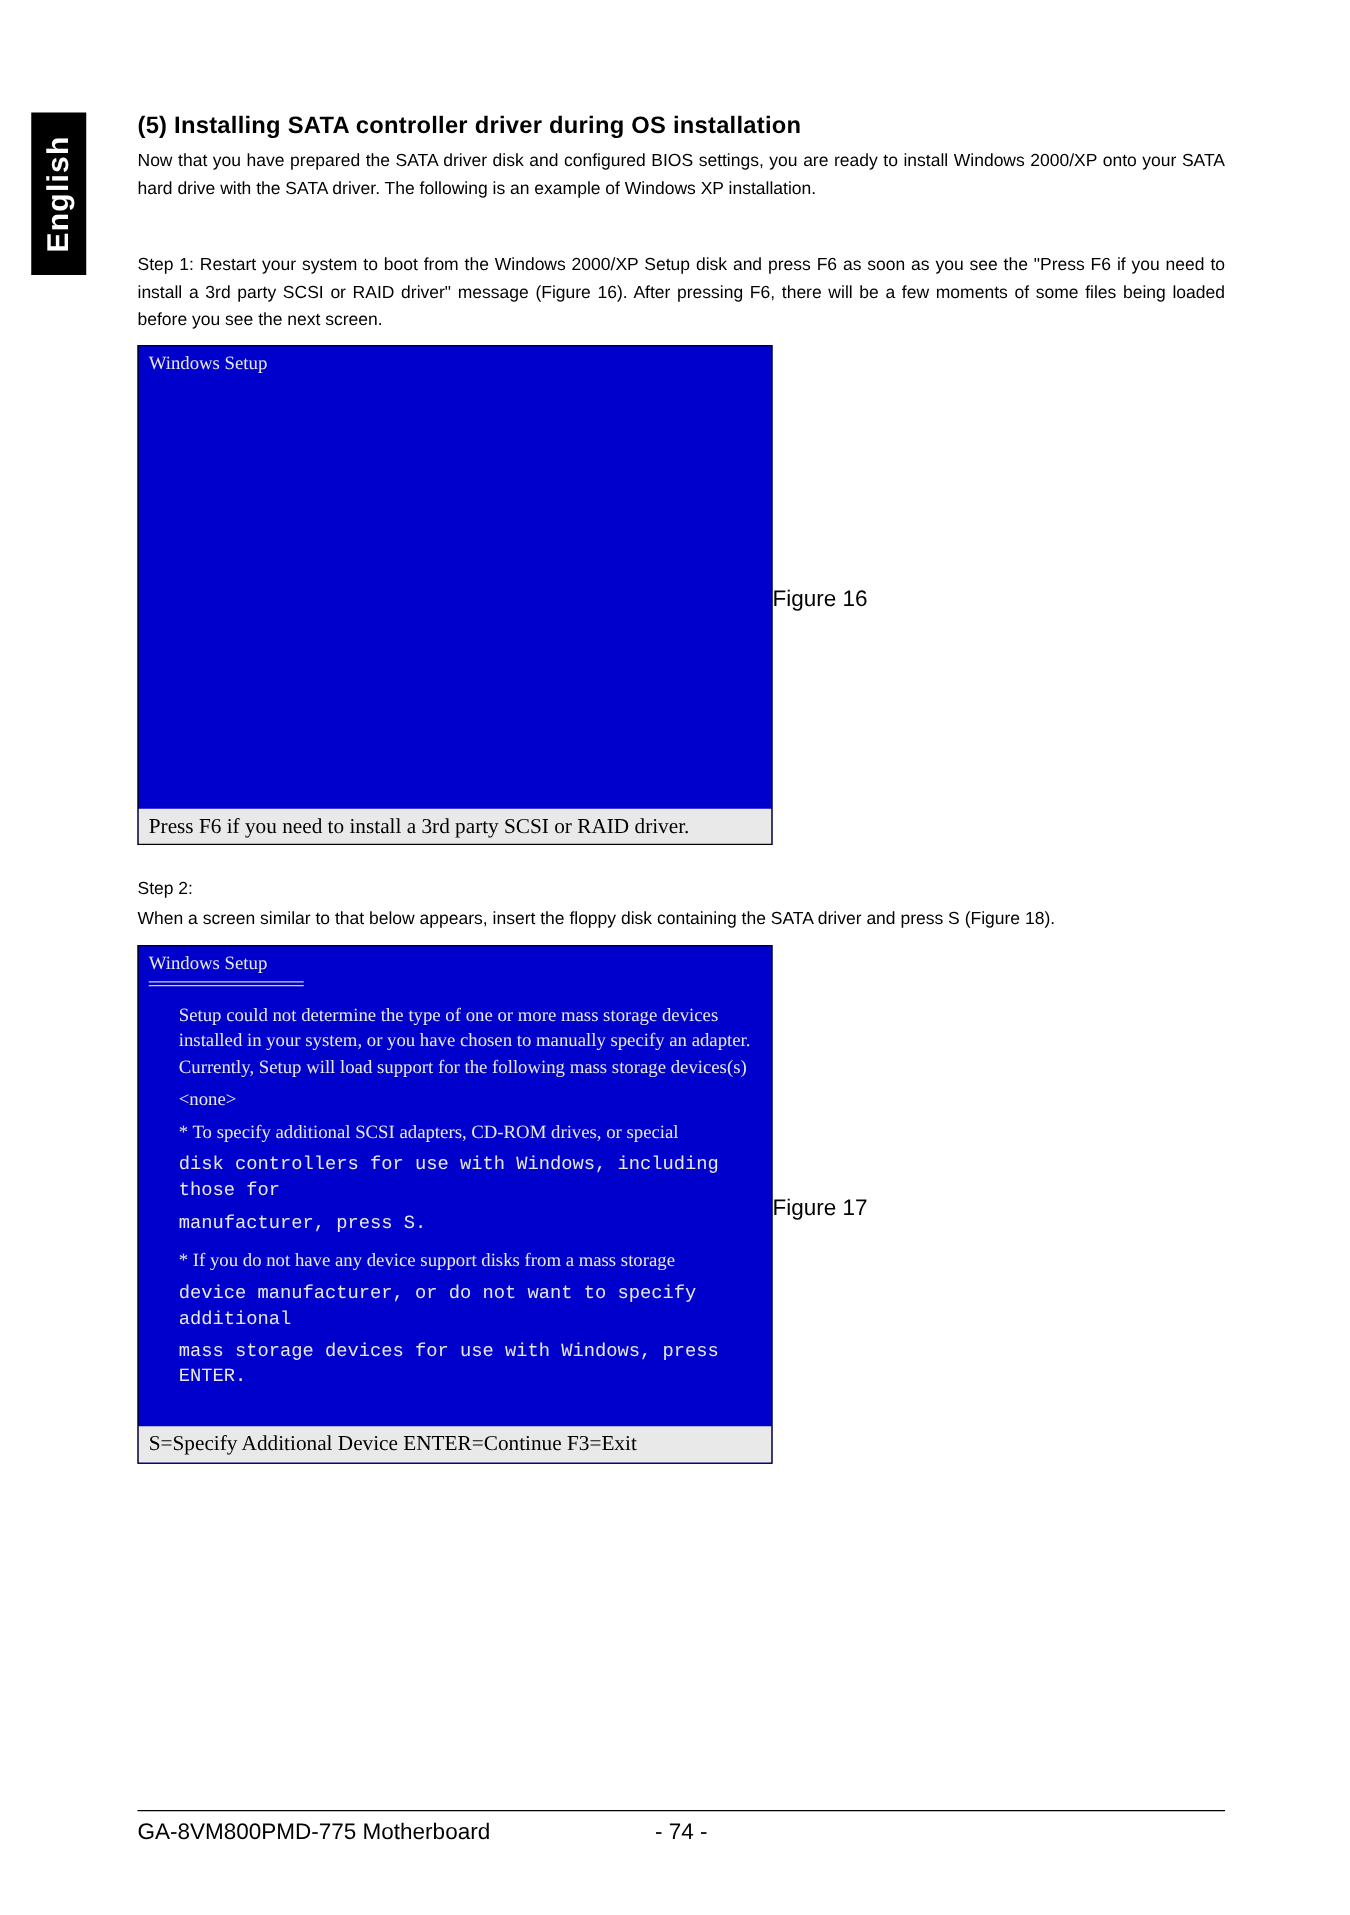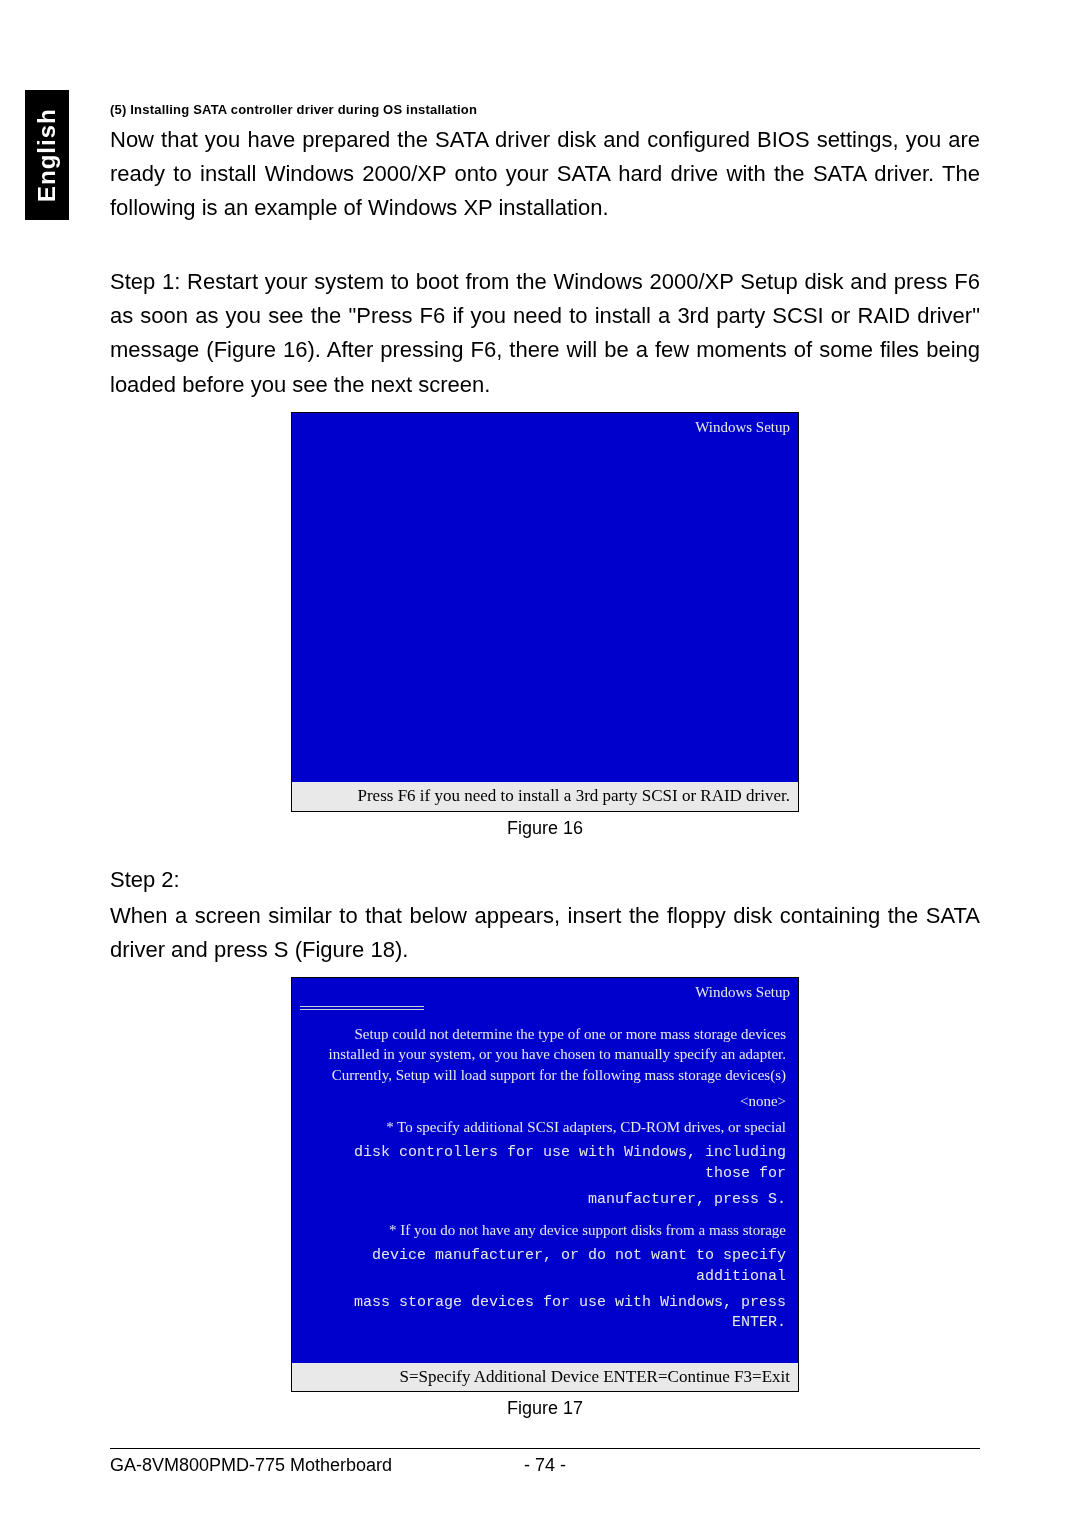--- a/index.html
+++ b/index.html
@@ -16,24 +16,24 @@
     font-weight: bold;
     font-size: 24px;
     writing-mode: vertical-rl;
     transform: rotate(180deg);
     display: flex;
     align-items: center;
     justify-content: center;
     letter-spacing: 1px;
   }
   .content { margin-left: 110px; }
-  .heading { font-size: 13px; font-weight: bold; margin-bottom: 6px; letter-spacing: 0.2px; margin-top: 12px; }
-  .para { font-size: 22px; line-height: 1.55; text-align: justify; margin-bottom: 10px; }
+  .heading { font-size: 19px; font-weight: bold; margin-bottom: 6px; letter-spacing: 0.2px; }
+  .para { font-size: 14px; line-height: 1.55; text-align: justify; margin-bottom: 10px; }
   .gap { height: 30px; }
-  .figure-wrap { display: flex; flex-direction: column; align-items: center; margin: 10px 0 24px 0; text-align: right; }
+  .figure-wrap { display: flex; flex-direction: row; align-items: center; margin: 10px 0 24px 0; }
   .setup-box {
     width: 508px;
     border: 1px solid #000;
     background: #0000cc;
     color: #e8e8e8;
     font-family: "Times New Roman", Times, serif;
     font-size: 15px;
     line-height: 1.35;
     position: relative;
   }
@@ -51,21 +51,21 @@
   }
   .statusbar {
     position: absolute;
     left: 0; right: 0; bottom: 0;
     background: #e9e9e9;
     color: #000;
     padding: 3px 8px;
     font-size: 17px;
   }
   .figure-caption { font-size: 18px; margin-top: 6px; }
-  .setup-body { padding: 8px 12px 10px 12px; }
+  .setup-body { padding: 8px 12px 10px 12px; margin-left: 20px; }
   .setup-body p { margin: 6px 0; color: #e8e8e8; }
   .indent1 { margin-left: 20px; }
   .indent2 { margin-left: 28px; }
   .indent2b { margin-left: 36px; font-family: Liberation Mono, monospace; }
   .footer {
     position: absolute;
     left: 110px; right: 100px; bottom: 56px;
     border-top: 1.5px solid #000;
     padding-top: 6px;
     font-size: 18px;

